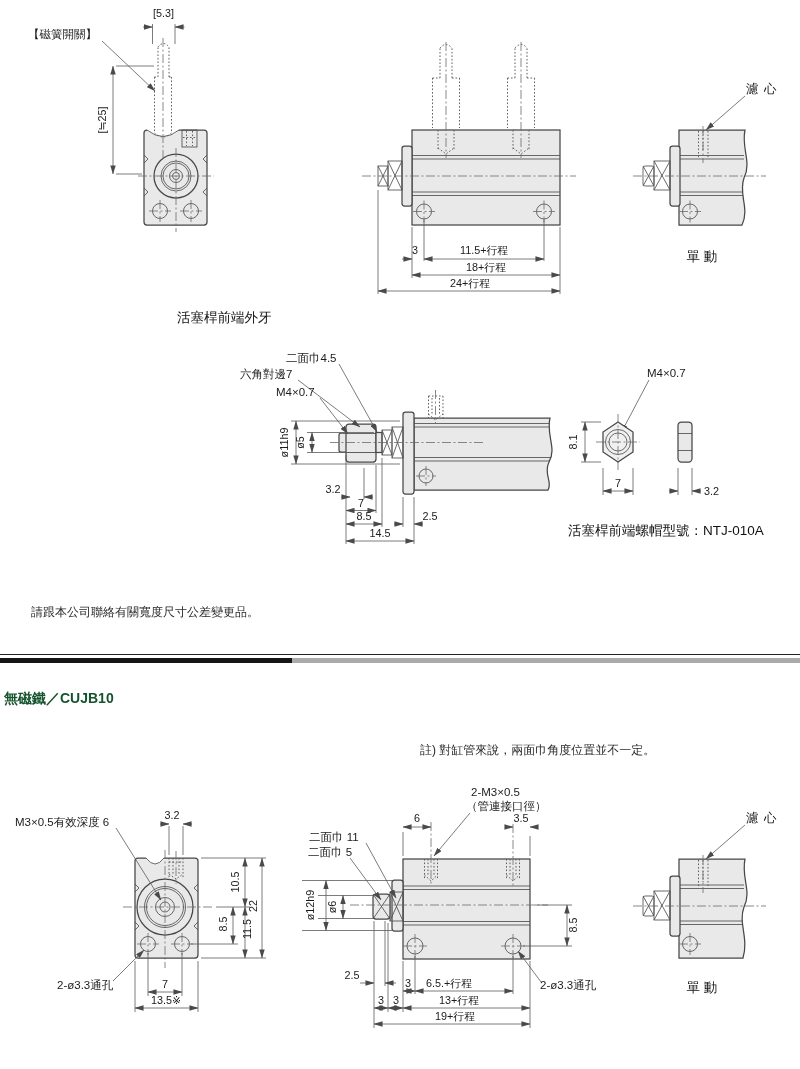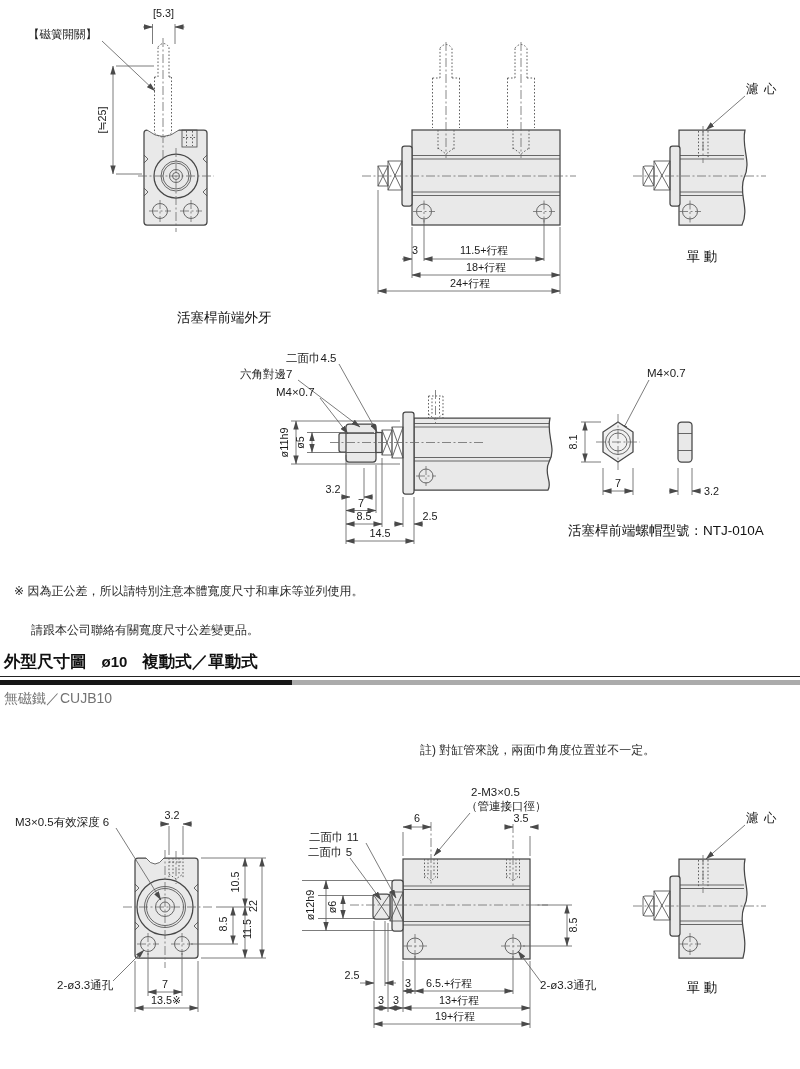--- a/index.html
+++ b/index.html
@@ -23,21 +23,21 @@
   
   .note{position:absolute;left:14px;top:582px;font-size:12px;line-height:18px;color:#2a2a2a;}
   .note .l2{padding-left:17px;margin-top:21px;}
   .sec-header{position:absolute;left:0;top:651px;width:800px;}
   .sec-title-row{display:flex;align-items:baseline;gap:15px;padding-left:4px;}
   .sec-title{font-size:16.5px;font-weight:bold;color:#111;}
   .sec-bore{font-size:15px;font-weight:bold;color:#111;}
   .sec-type{font-size:16.5px;font-weight:bold;color:#111;}
   .sec-rule{margin-top:3px;border-top:1.3px solid #222;}
   .sec-bar{margin-top:2.5px;height:5.5px;background:linear-gradient(to right,#161616 0,#161616 292px,#ababab 292px,#ababab 100%);}
-  .subtitle{position:absolute;left:4px;top:690px;font-size:14px;font-weight:normal;color:#737373;}
+  .subtitle{position:absolute;left:4px;top:690px;font-size:14px;font-weight:bold;color:#14532d;}
   .tube-note{position:absolute;left:420px;top:742px;font-size:12px;color:#2a2a2a;}
 </style>
 </head>
 <body>
 
 <div id="page">
 
   <svg width="800" height="1069" viewBox="0 0 800 1069">
     <defs>
       <marker id="arr" viewBox="0 0 10 6" refX="9.5" refY="3" markerWidth="9" markerHeight="5.4" orient="auto-start-reverse" markerUnits="userSpaceOnUse">
@@ -353,30 +353,24 @@
       <circle class="tl" cx="690" cy="944" r="7.5" fill="#f2f2f2"></circle>
       <path class="ch" d="M679,944 H701 M690,933 V955"></path>
       <line class="ch" x1="633" y1="906" x2="766" y2="906"></line>
       <text class="cap" x="746" y="822">濾 心</text>
       <line class="dm" x1="745" y1="825" x2="706" y2="859" marker-end="url(#arr)"></line>
       <text class="hd" x="702" y="992" text-anchor="middle">單 動</text>
     </g>
   </svg>
 
   <div class="note">
-    <div class="l1">※ 因為正公差，所以請特別注意本體寬度尺寸和車床等並列使用。</div>
     <div class="l2">請跟本公司聯絡有關寬度尺寸公差變更品。</div>
   </div>
 
   <div class="sec-header">
-    <div class="sec-title-row">
-      <span class="sec-title">外型尺寸圖</span>
-      <span class="sec-bore">ø10</span>
-      <span class="sec-type">複動式／單動式</span>
-    </div>
     <div class="sec-rule"></div>
     <div class="sec-bar"></div>
   </div>
   <div class="subtitle">無磁鐵／CUJB10</div>
 
   <div class="tube-note">註) 對缸管來說，兩面巾角度位置並不一定。</div>
 
 </div>
 
 </body></html>

